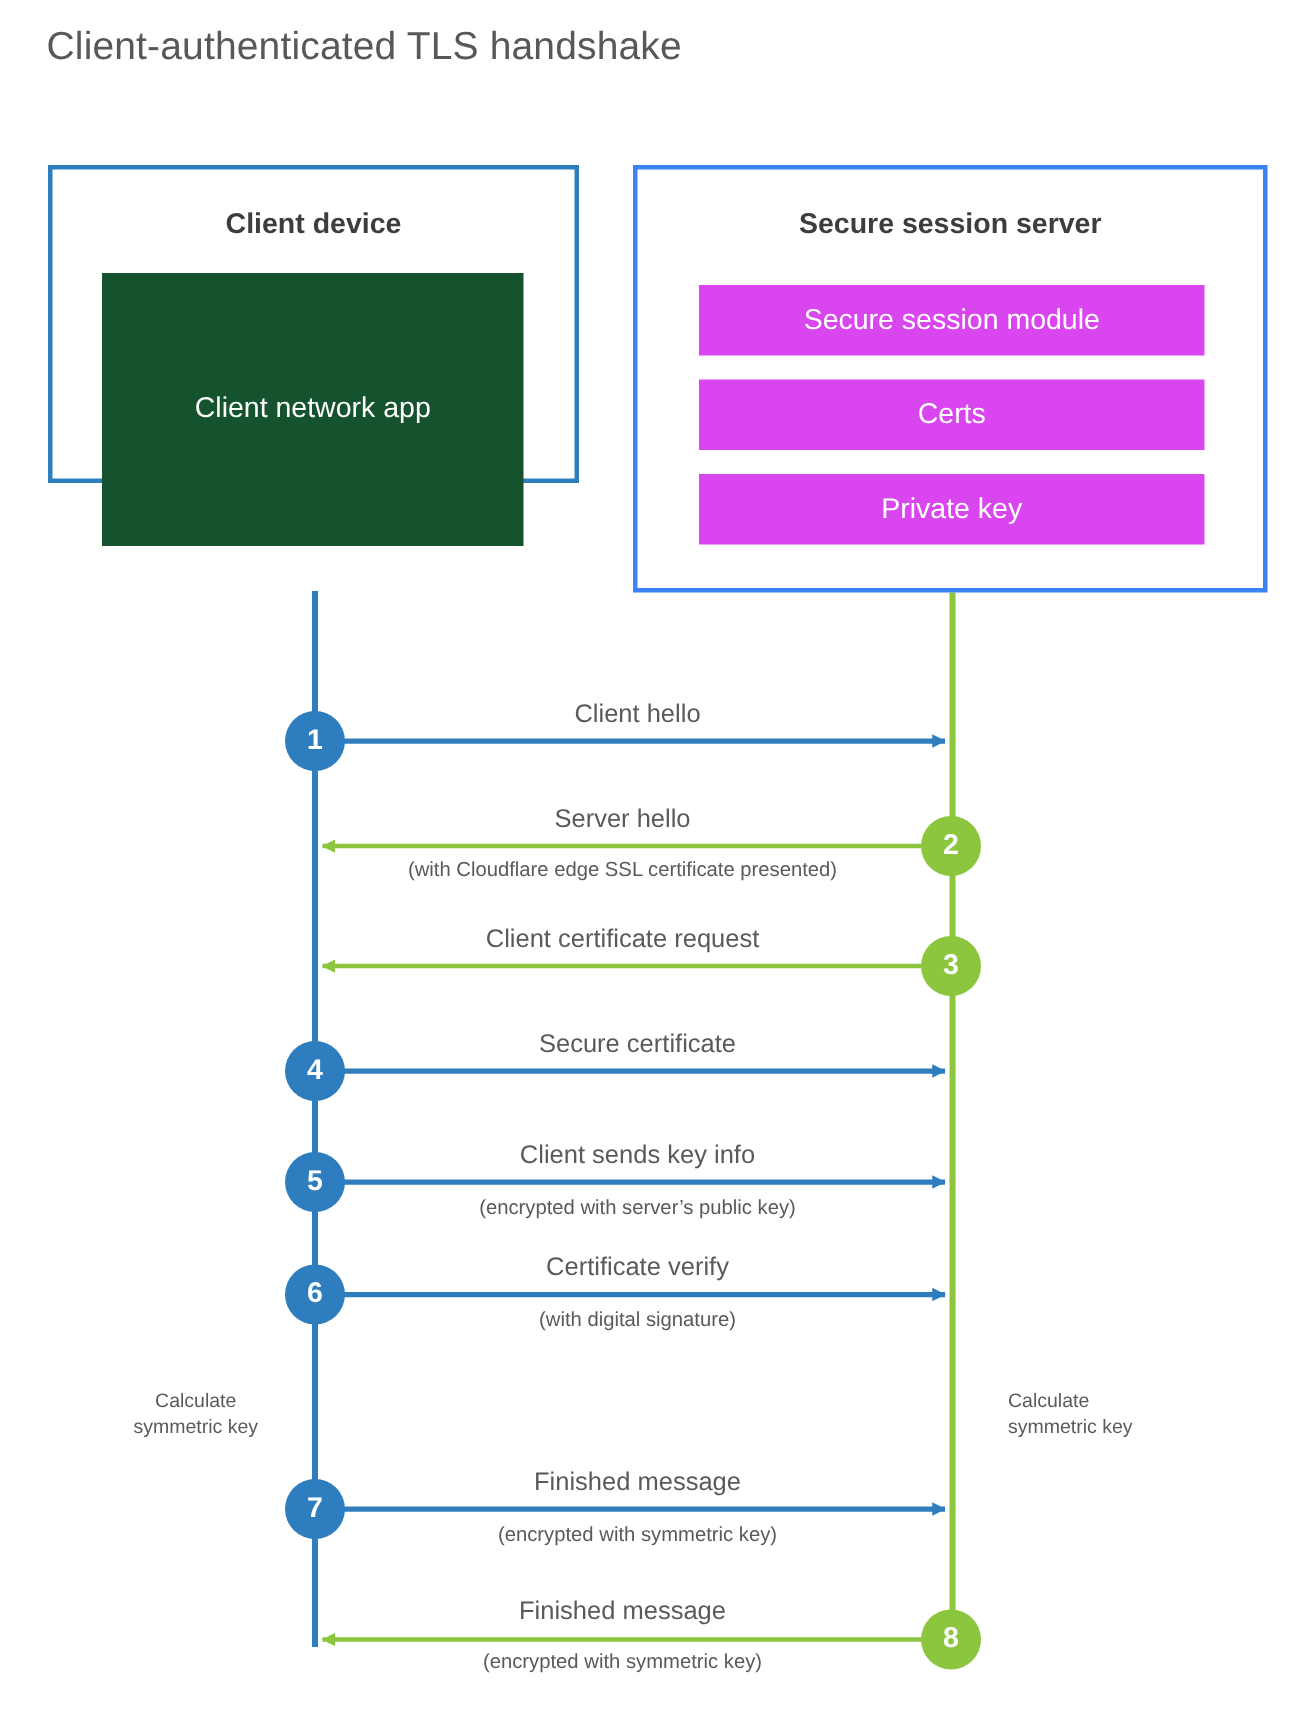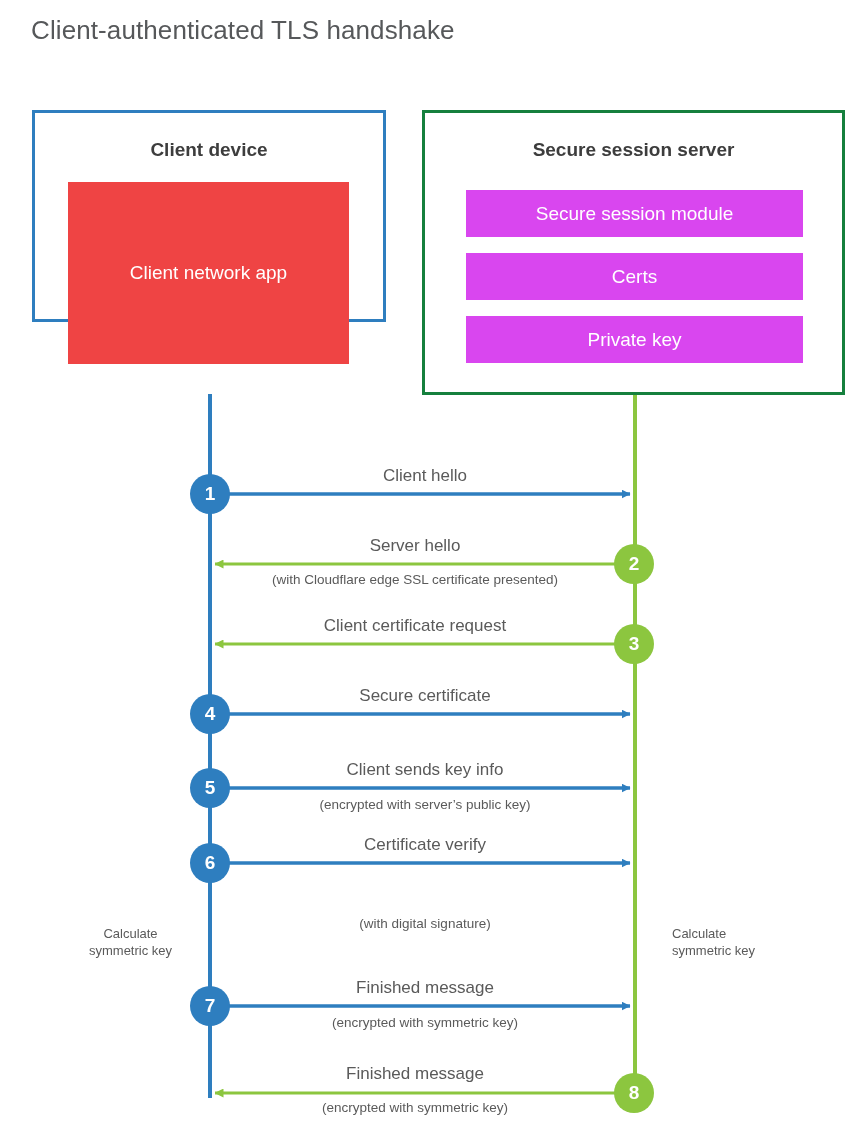--- a/index.html
+++ b/index.html
@@ -47,39 +47,39 @@
     top: 110px;
     width: 354px;
     height: 212px;
     border: 3px solid #2E7EBF;
   }
   .party-box.server {
     left: 422px;
     top: 110px;
     width: 423px;
     height: 285px;
-    border: 3px solid #15803d;
+    border: 3px solid #3b82f6;
   }
   .party-title {
     position: absolute;
     top: 26px;
     left: 0;
     right: 0;
     text-align: center;
     font-size: 19px;
     font-weight: bold;
     color: #3d3d3d;
   }
   .client-app-block {
     position: absolute;
     left: 33px;
     top: 69px;
     width: 281px;
     height: 182px;
-    background: #ef4444;
+    background: #14532d;
     color: #ffffff;
     font-size: 19px;
     line-height: 26px;
     display: flex;
     align-items: center;
     justify-content: center;
     text-align: center;
   }
   .server-block {
     position: absolute;
@@ -203,21 +203,21 @@
   <div class="msg-label msg-sub" style="left:215px; top:572px; width:400px;">(with Cloudflare edge SSL certificate presented)</div>
 
   <div class="msg-label msg-main" style="left:215px; top:616px; width:400px;">Client certificate request</div>
 
   <div class="msg-label msg-main" style="left:220px; top:686px; width:410px;">Secure certificate</div>
 
   <div class="msg-label msg-main" style="left:220px; top:760px; width:410px;">Client sends key info</div>
   <div class="msg-label msg-sub" style="left:220px; top:797px; width:410px;">(encrypted with server’s public key)</div>
 
   <div class="msg-label msg-main" style="left:220px; top:835px; width:410px;">Certificate verify</div>
-  <div class="msg-label msg-sub" style="left:220px; top:916px; width:410px;">(with digital signature)</div>
+  <div class="msg-label msg-sub" style="left:220px; top:872px; width:410px;">(with digital signature)</div>
 
   <div class="msg-label msg-main" style="left:220px; top:978px; width:410px;">Finished message</div>
   <div class="msg-label msg-sub" style="left:220px; top:1015px; width:410px;">(encrypted with symmetric key)</div>
 
   <div class="msg-label msg-main" style="left:215px; top:1064px; width:400px;">Finished message</div>
   <div class="msg-label msg-sub" style="left:215px; top:1100px; width:400px;">(encrypted with symmetric key)</div>
 
   <div class="side-note left" style="left:58px; top:925px; width:145px;">Calculate
 symmetric key</div>
   <div class="side-note right" style="left:672px; top:925px; width:160px;">Calculate

